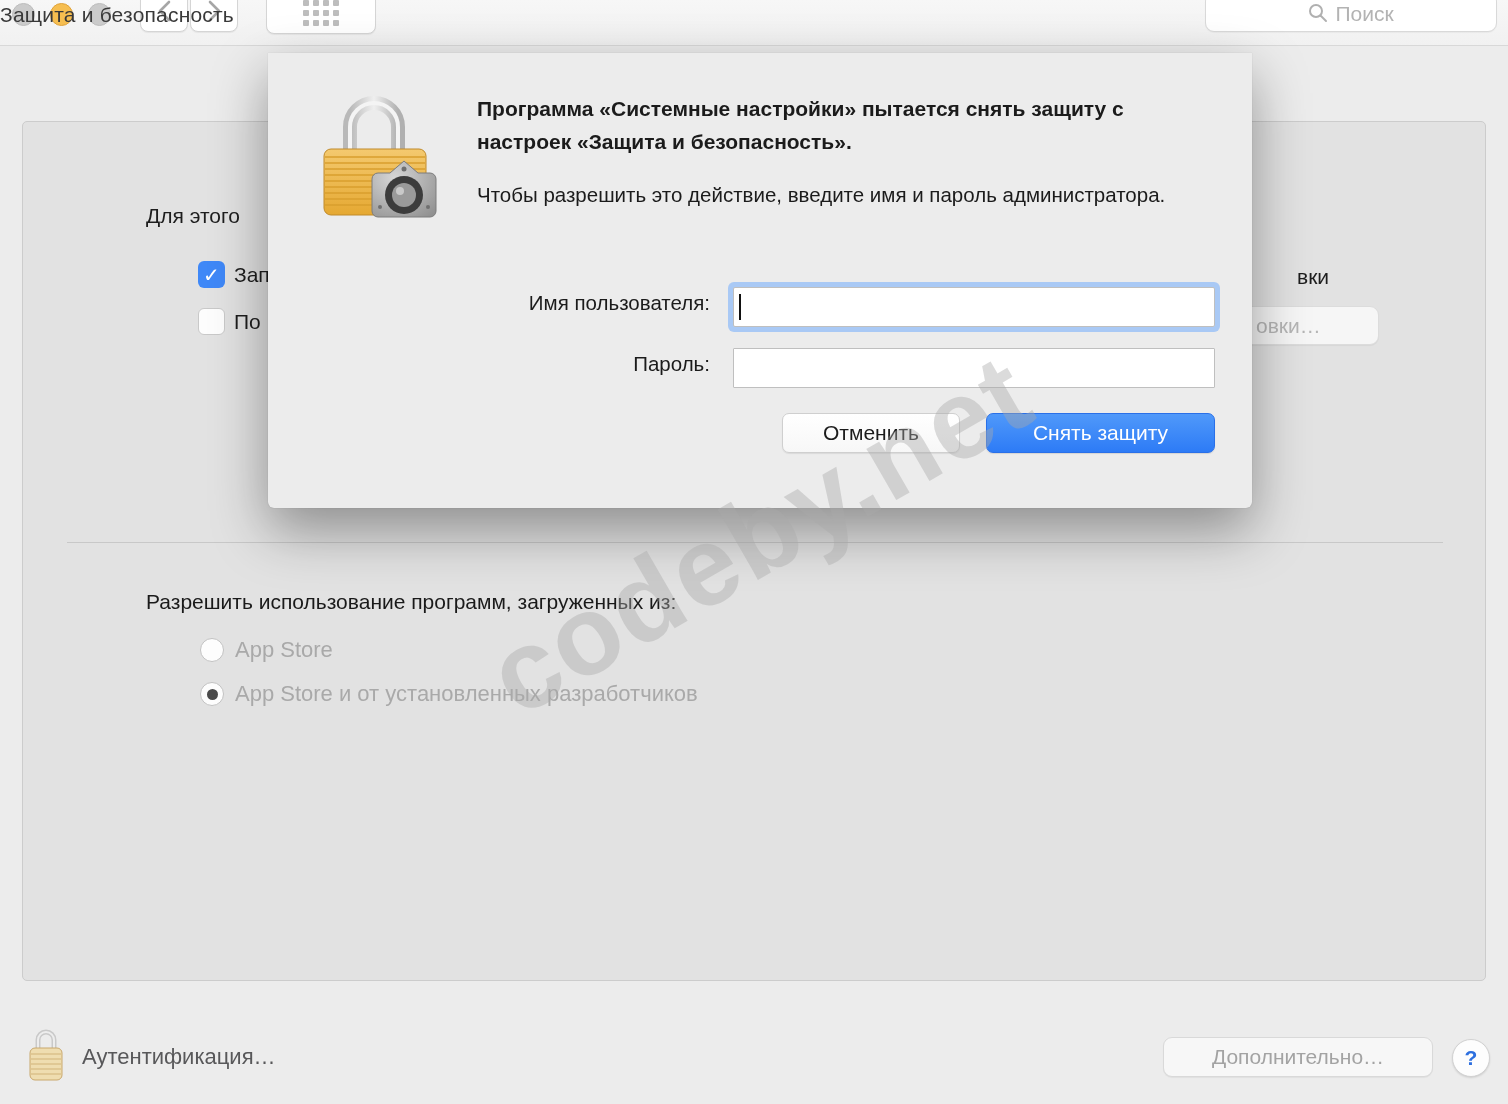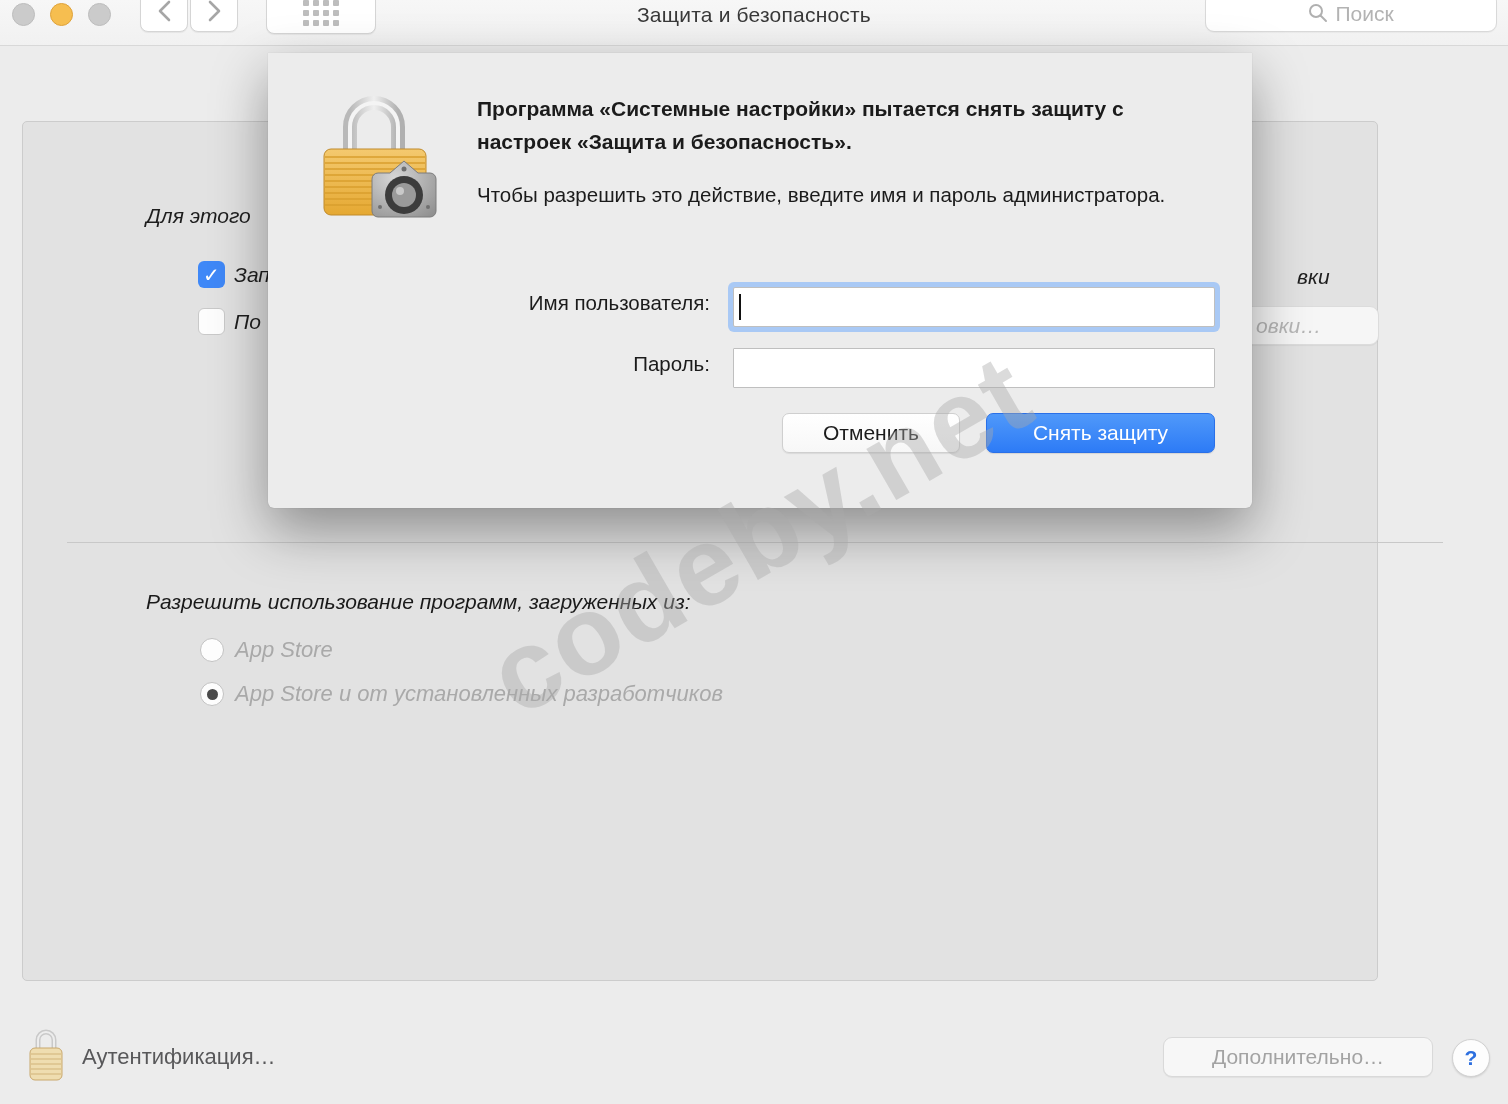--- a/index.html
+++ b/index.html
@@ -25,36 +25,36 @@
     position:absolute; background:#fff; border:1px solid #d5d5d5;
     border-radius:8px; box-shadow:0 1px 1px rgba(0,0,0,0.06);
     display:flex; align-items:flex-end; justify-content:center;
   }
   .nav-btn { top:-10px; height:42px; width:48px; }
   .nav-btn svg { margin-bottom:9px; }
   .grid-btn { top:-14px; height:48px; width:110px; left:266px; }
   .grid-dots { display:grid; grid-template-columns:repeat(4,6px); grid-auto-rows:6px; gap:4px; margin-bottom:7px; }
   .grid-dots i { background:#bdbdbd; border-radius:1px; }
   .tb-title {
-    position:absolute; left:0; right:0; top:3px; text-align:center;
+    position:absolute; left:0; right:0; top:3px; text-align:left;
     font-size:21px; font-weight:500; color:#393939; letter-spacing:.2px;
   }
   .search {
     position:absolute; left:1205px; top:-8px; width:292px; height:40px;
     background:#fff; border:1px solid #d9d9d9; border-radius:9px;
     display:flex; align-items:flex-end; justify-content:center; gap:7px;
     box-shadow:0 1px 1px rgba(0,0,0,0.04);
   }
   .search svg { margin-bottom:8px; }
   .search span { color:#b3b3b3; font-size:21px; margin-bottom:5px; }
 
   
   .panel {
-    position:absolute; left:22px; top:121px; width:1356px; height:860px;
-    background:#e2e2e2; border:1px solid #cccccc; border-radius:5px;font-style:italic;
+    position:absolute; left:22px; top:121px; width:1464px; height:860px;
+    background:#e2e2e2; border:1px solid #cccccc; border-radius:5px;
   }
   .frag-heading { position:absolute; left:123px; top:82px; font-size:21px; color:#1e1e1e; }
   .cb-row { position:absolute; display:flex; align-items:center; gap:9px; }
   .cb-box {
     width:27px; height:27px; border-radius:6px; flex:0 0 auto;
     display:flex; align-items:center; justify-content:center;
   }
   .cb-box.checked { background:#3f88f7; color:#fff; font-size:20px; font-weight:700; }
   .cb-box.empty { background:#fdfdfd; border:1px solid #c9c9c9; }
   .cb-label { font-size:21px; color:#1e1e1e; white-space:nowrap; }

